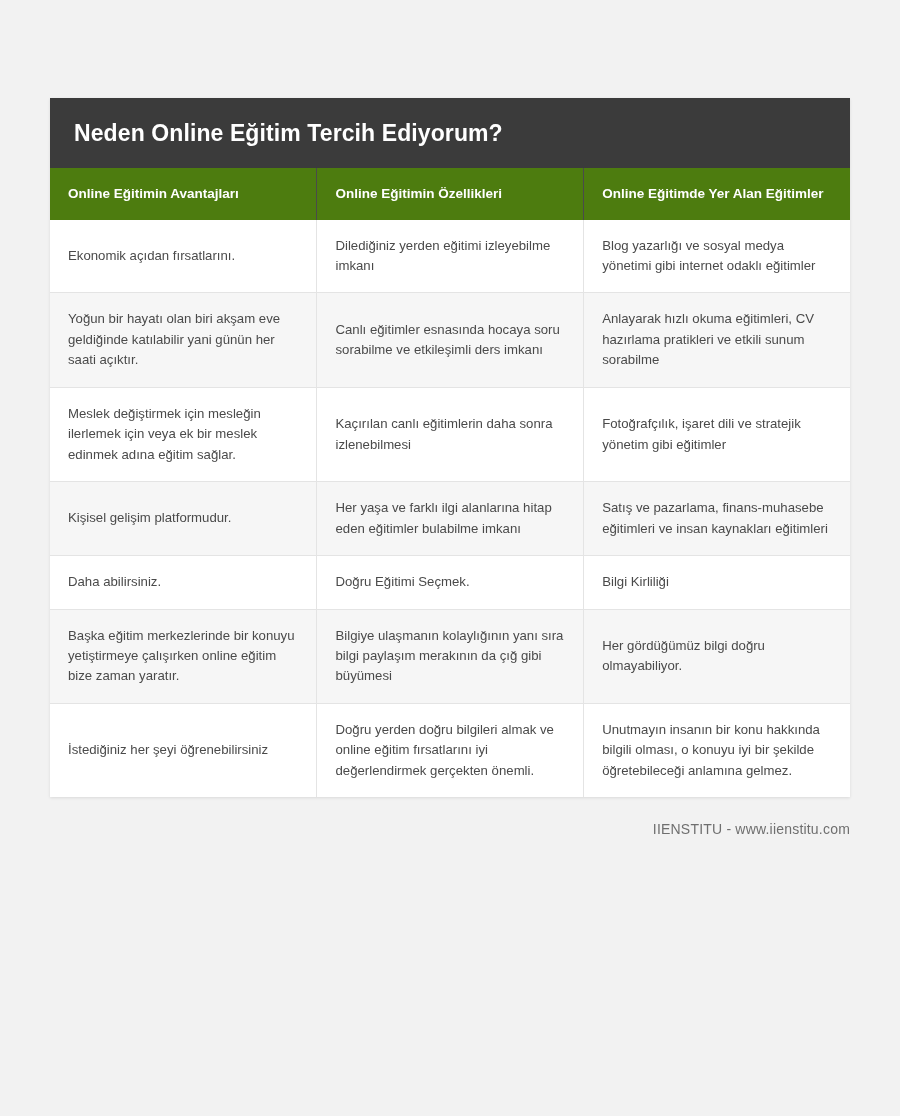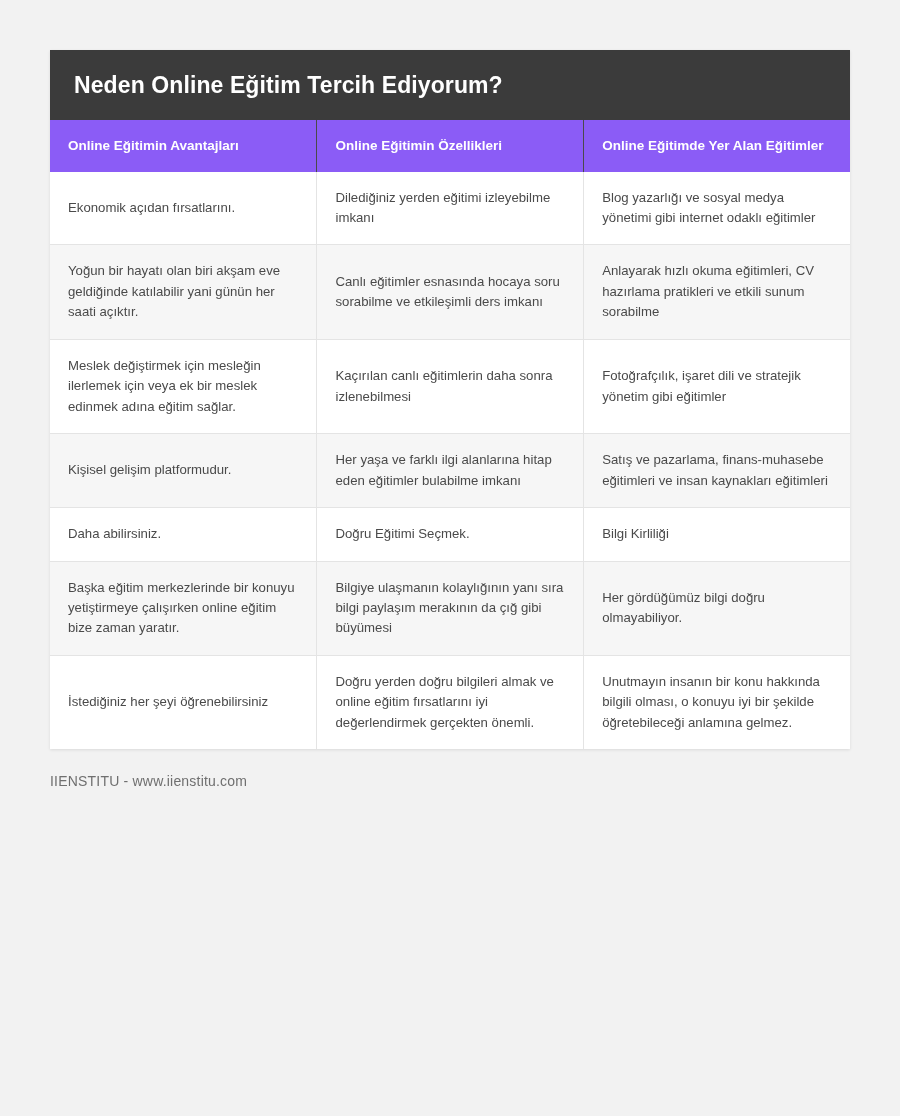--- a/index.html
+++ b/index.html
@@ -17,36 +17,37 @@
     width: 900px;
     height: 1116px;
     box-sizing: border-box;
     padding: 50px 50px 0 50px;
     background: #f2f2f2;
   }
   .table-wrap {
     width: 800px;
     background: #ffffff;
     box-shadow: 0 1px 3px rgba(0,0,0,0.10);
+    margin-top: 48px;
   }
   .title-bar {
     background: #3b3b3b;
     color: #ffffff;
     padding: 22px 24px 21px 24px;
     font-size: 23px;
     font-weight: bold;
     letter-spacing: 0.1px;
   }
   table.grid {
     width: 100%;
     border-collapse: collapse;
     table-layout: fixed;
   }
   table.grid th {
-    background: #8b5cf6;
+    background: #4d7c0f;
     color: #ffffff;
     text-align: left;
     font-size: 13.5px;
     font-weight: bold;
     padding: 16px 18px 16px 18px;
     line-height: 1.45;
     vertical-align: middle;
     border-right: 1px solid #4a4a4a;
   }
   table.grid th:last-child { border-right: none; }
@@ -67,21 +68,21 @@
     background: #ffffff;
   }
   table.grid tbody tr:last-child td {
     border-bottom: none;
   }
   .col1 { width: 33.4%; }
   .col2 { width: 33.3%; }
   .col3 { width: 33.3%; }
   .footer {
     width: 800px;
-    text-align: left;
+    text-align: right;
     color: #6f6f6f;
     font-size: 14px;
     padding: 24px 0 0 0;
     letter-spacing: 0.2px;
   }
 </style>
 </head>
 <body>
 
 <div class="page">

